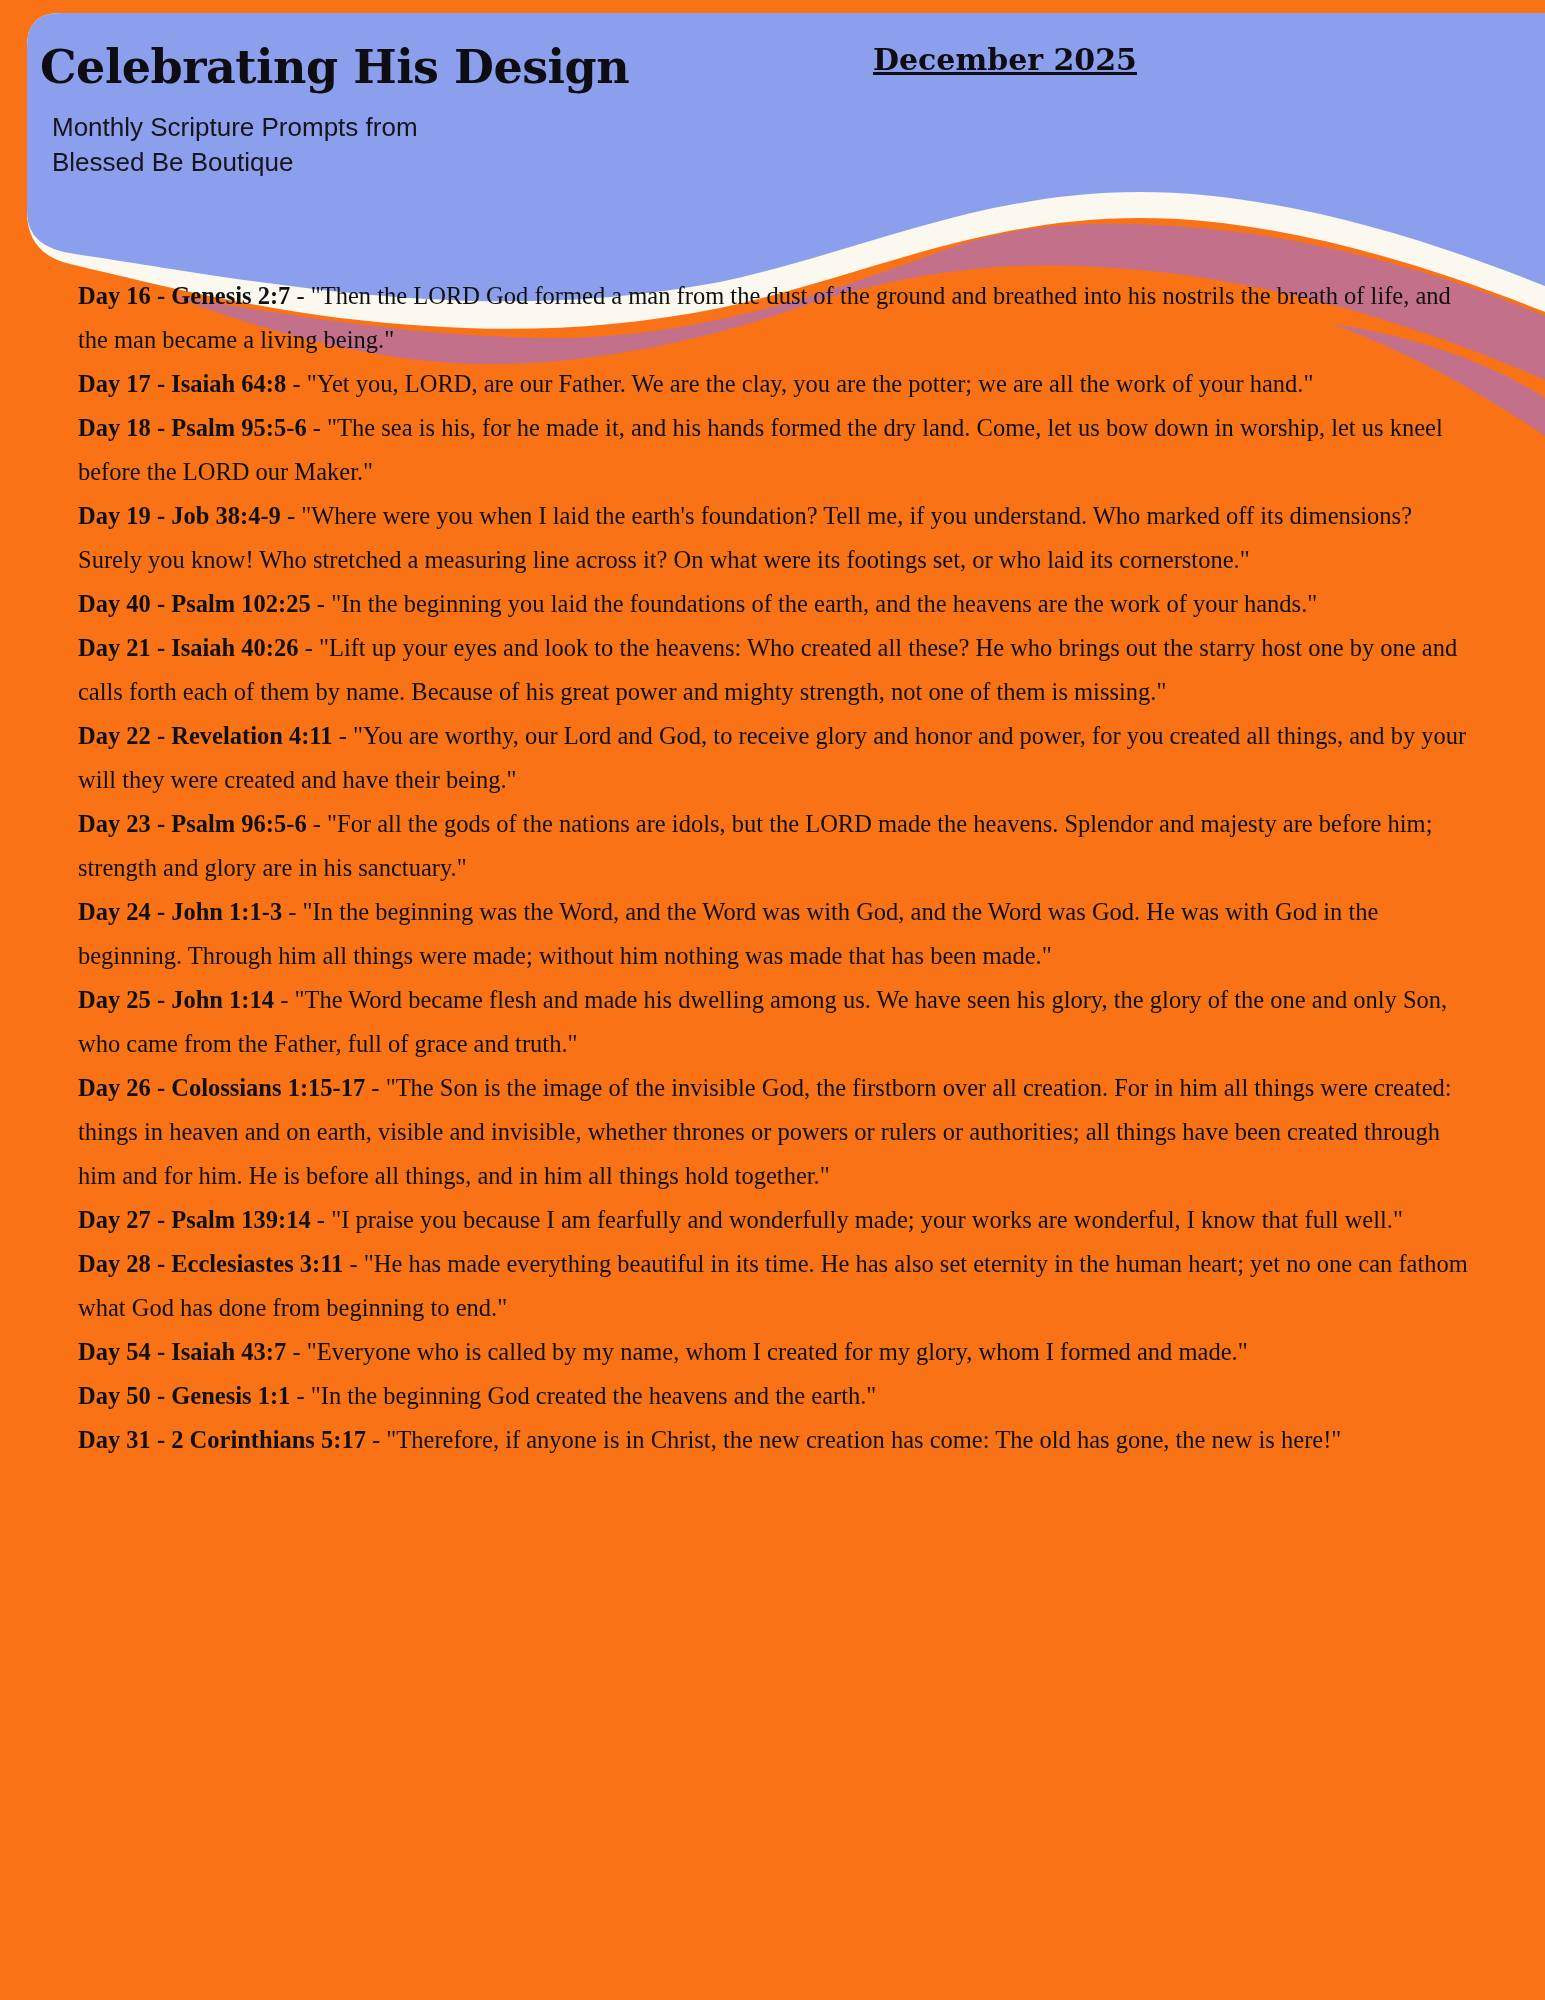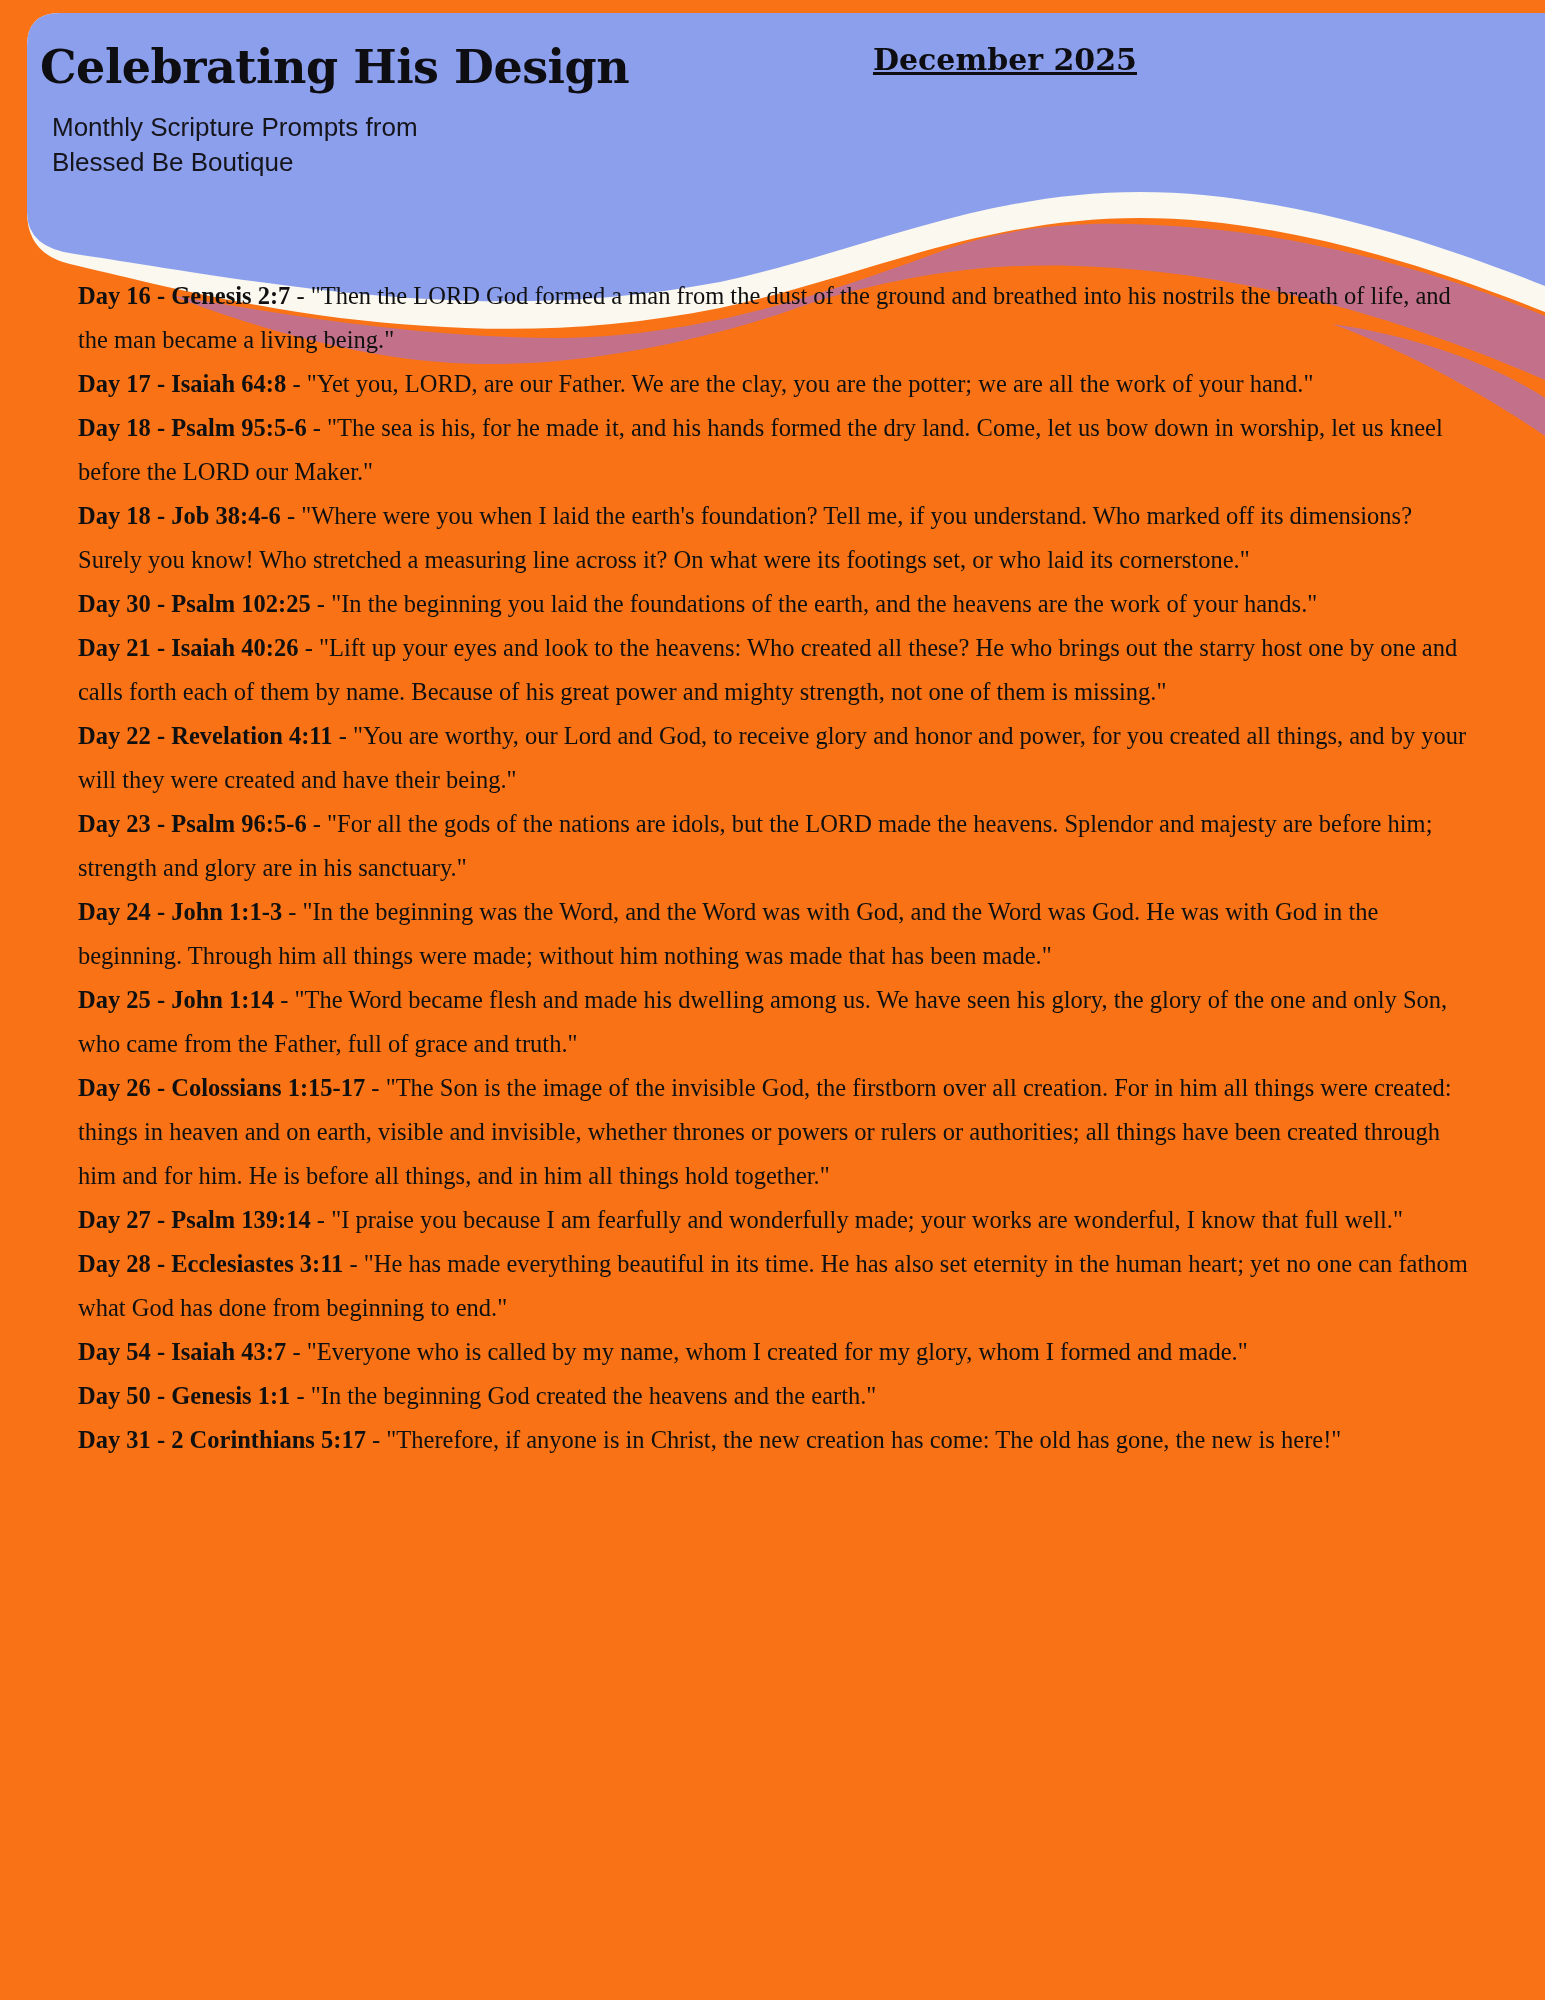--- a/index.html
+++ b/index.html
@@ -64,22 +64,22 @@
     <div class="subtitle">
       <div>Monthly Scripture Prompts from</div>
       <div>Blessed Be Boutique</div>
     </div>
   </div>
 
   <div class="content">
     <p class="entry"><span class="label">Day 16 - Genesis 2:7</span><span> - </span><span class="quote">"Then the LORD God formed a man from the dust of the ground and breathed into his nostrils the breath of life, and the man became a living being."</span></p>
     <p class="entry"><span class="label">Day 17 - Isaiah 64:8</span><span> - </span><span class="quote">"Yet you, LORD, are our Father. We are the clay, you are the potter; we are all the work of your hand."</span></p>
     <p class="entry"><span class="label">Day 18 - Psalm 95:5-6</span><span> - </span><span class="quote">"The sea is his, for he made it, and his hands formed the dry land. Come, let us bow down in worship, let us kneel before the LORD our Maker."</span></p>
-    <p class="entry"><span class="label">Day 18 - Job 38:4-6</span><span> - </span><span class="quote">"Where were you when I laid the earth's foundation? Tell me, if you understand. Who marked off its dimensions? Surely you know! Who stretched a measuring line across it? On what were its footings set, or who laid its cornerstone."</span></p>
-    <p class="entry"><span class="label">Day 30 - Psalm 102:25</span><span> - </span><span class="quote">"In the beginning you laid the foundations of the earth, and the heavens are the work of your hands."</span></p>
+    <p class="entry"><span class="label">Day 19 - Job 38:4-9</span><span> - </span><span class="quote">"Where were you when I laid the earth's foundation? Tell me, if you understand. Who marked off its dimensions? Surely you know! Who stretched a measuring line across it? On what were its footings set, or who laid its cornerstone."</span></p>
+    <p class="entry"><span class="label">Day 40 - Psalm 102:25</span><span> - </span><span class="quote">"In the beginning you laid the foundations of the earth, and the heavens are the work of your hands."</span></p>
     <p class="entry"><span class="label">Day 21 - Isaiah 40:26</span><span> - </span><span class="quote">"Lift up your eyes and look to the heavens: Who created all these? He who brings out the starry host one by one and calls forth each of them by name. Because of his great power and mighty strength, not one of them is missing."</span></p>
     <p class="entry"><span class="label">Day 22 - Revelation 4:11</span><span> - </span><span class="quote">"You are worthy, our Lord and God, to receive glory and honor and power, for you created all things, and by your will they were created and have their being."</span></p>
     <p class="entry"><span class="label">Day 23 - Psalm 96:5-6</span><span> - </span><span class="quote">"For all the gods of the nations are idols, but the LORD made the heavens. Splendor and majesty are before him; strength and glory are in his sanctuary."</span></p>
     <p class="entry"><span class="label">Day 24 - John 1:1-3</span><span> - </span><span class="quote">"In the beginning was the Word, and the Word was with God, and the Word was God. He was with God in the beginning. Through him all things were made; without him nothing was made that has been made."</span></p>
     <p class="entry"><span class="label">Day 25 - John 1:14</span><span> - </span><span class="quote">"The Word became flesh and made his dwelling among us. We have seen his glory, the glory of the one and only Son, who came from the Father, full of grace and truth."</span></p>
     <p class="entry"><span class="label">Day 26 - Colossians 1:15-17</span><span> - </span><span class="quote">"The Son is the image of the invisible God, the firstborn over all creation. For in him all things were created: things in heaven and on earth, visible and invisible, whether thrones or powers or rulers or authorities; all things have been created through him and for him. He is before all things, and in him all things hold together."</span></p>
     <p class="entry"><span class="label">Day 27 - Psalm 139:14</span><span> - </span><span class="quote">"I praise you because I am fearfully and wonderfully made; your works are wonderful, I know that full well."</span></p>
     <p class="entry"><span class="label">Day 28 - Ecclesiastes 3:11</span><span> - </span><span class="quote">"He has made everything beautiful in its time. He has also set eternity in the human heart; yet no one can fathom what God has done from beginning to end."</span></p>
     <p class="entry"><span class="label">Day 54 - Isaiah 43:7</span><span> - </span><span class="quote">"Everyone who is called by my name, whom I created for my glory, whom I formed and made."</span></p>
     <p class="entry"><span class="label">Day 50 - Genesis 1:1</span><span> - </span><span class="quote">"In the beginning God created the heavens and the earth."</span></p>

